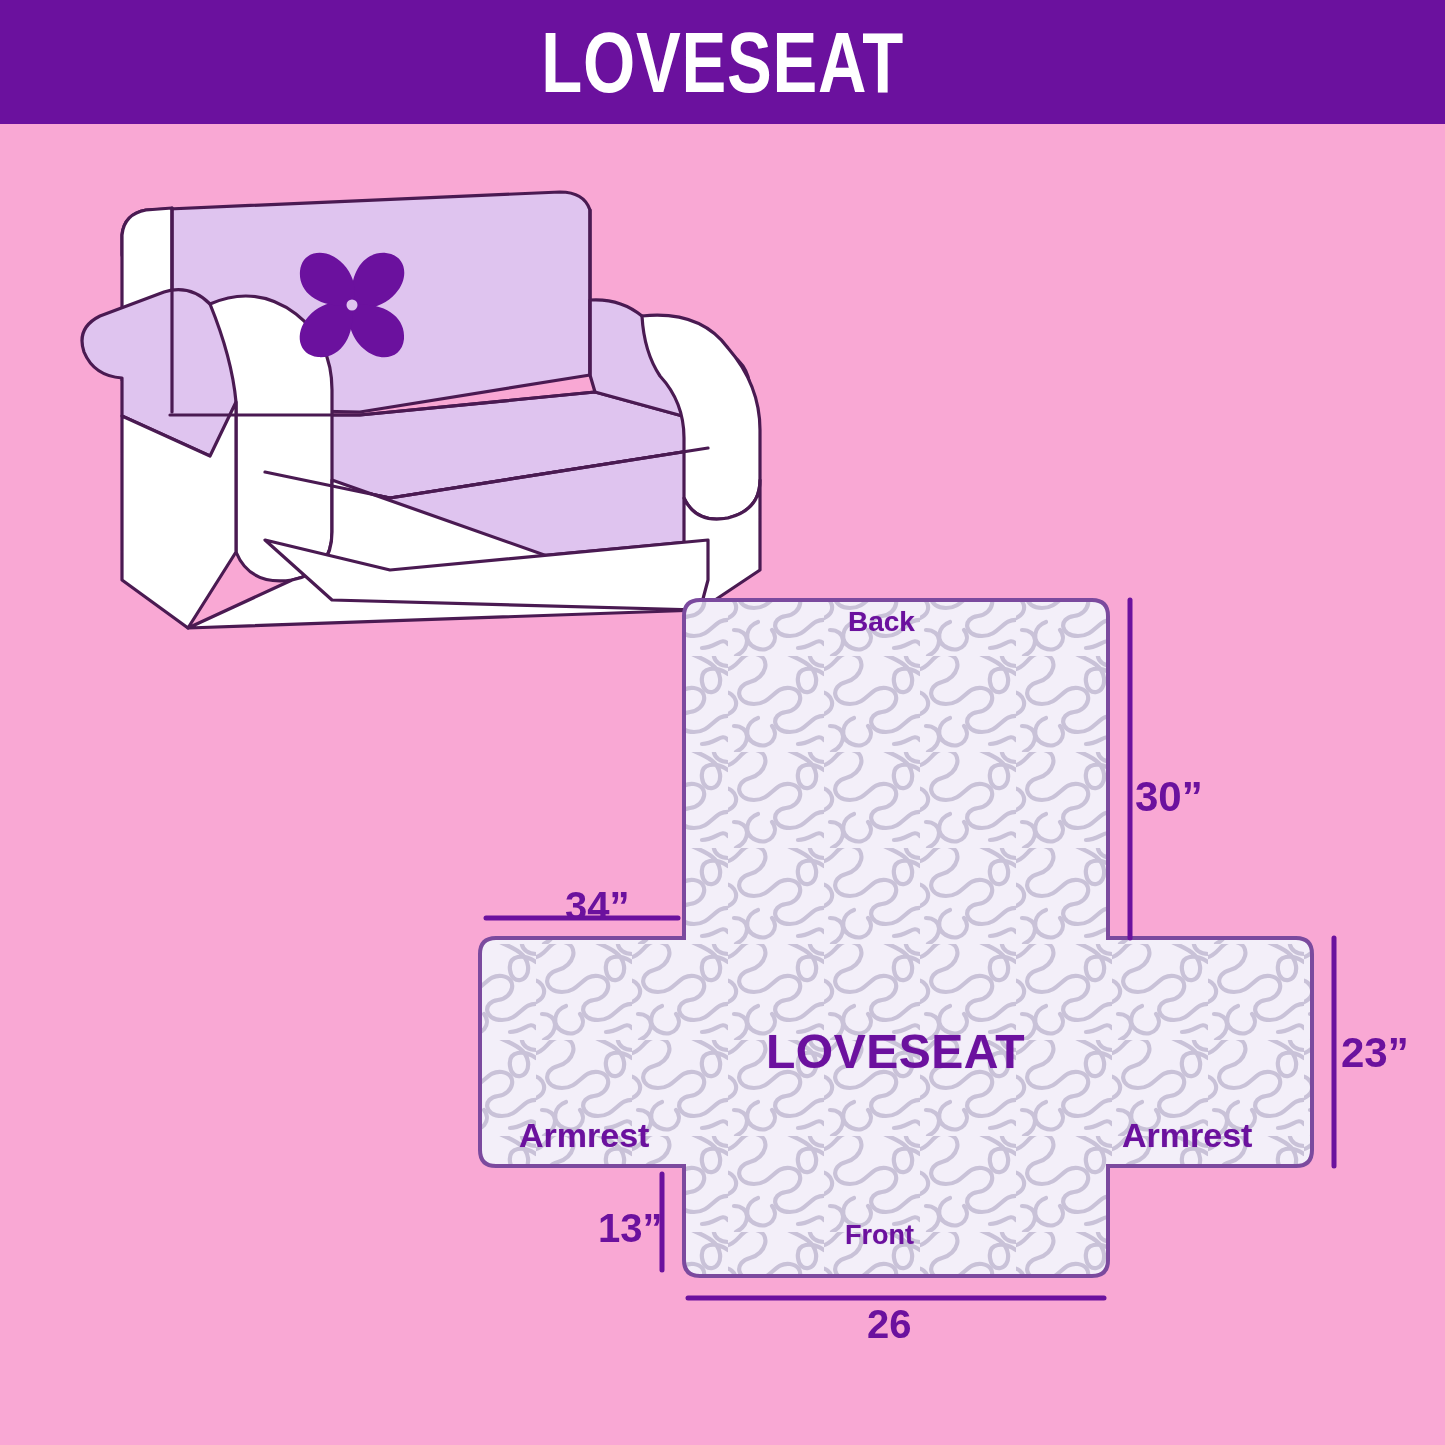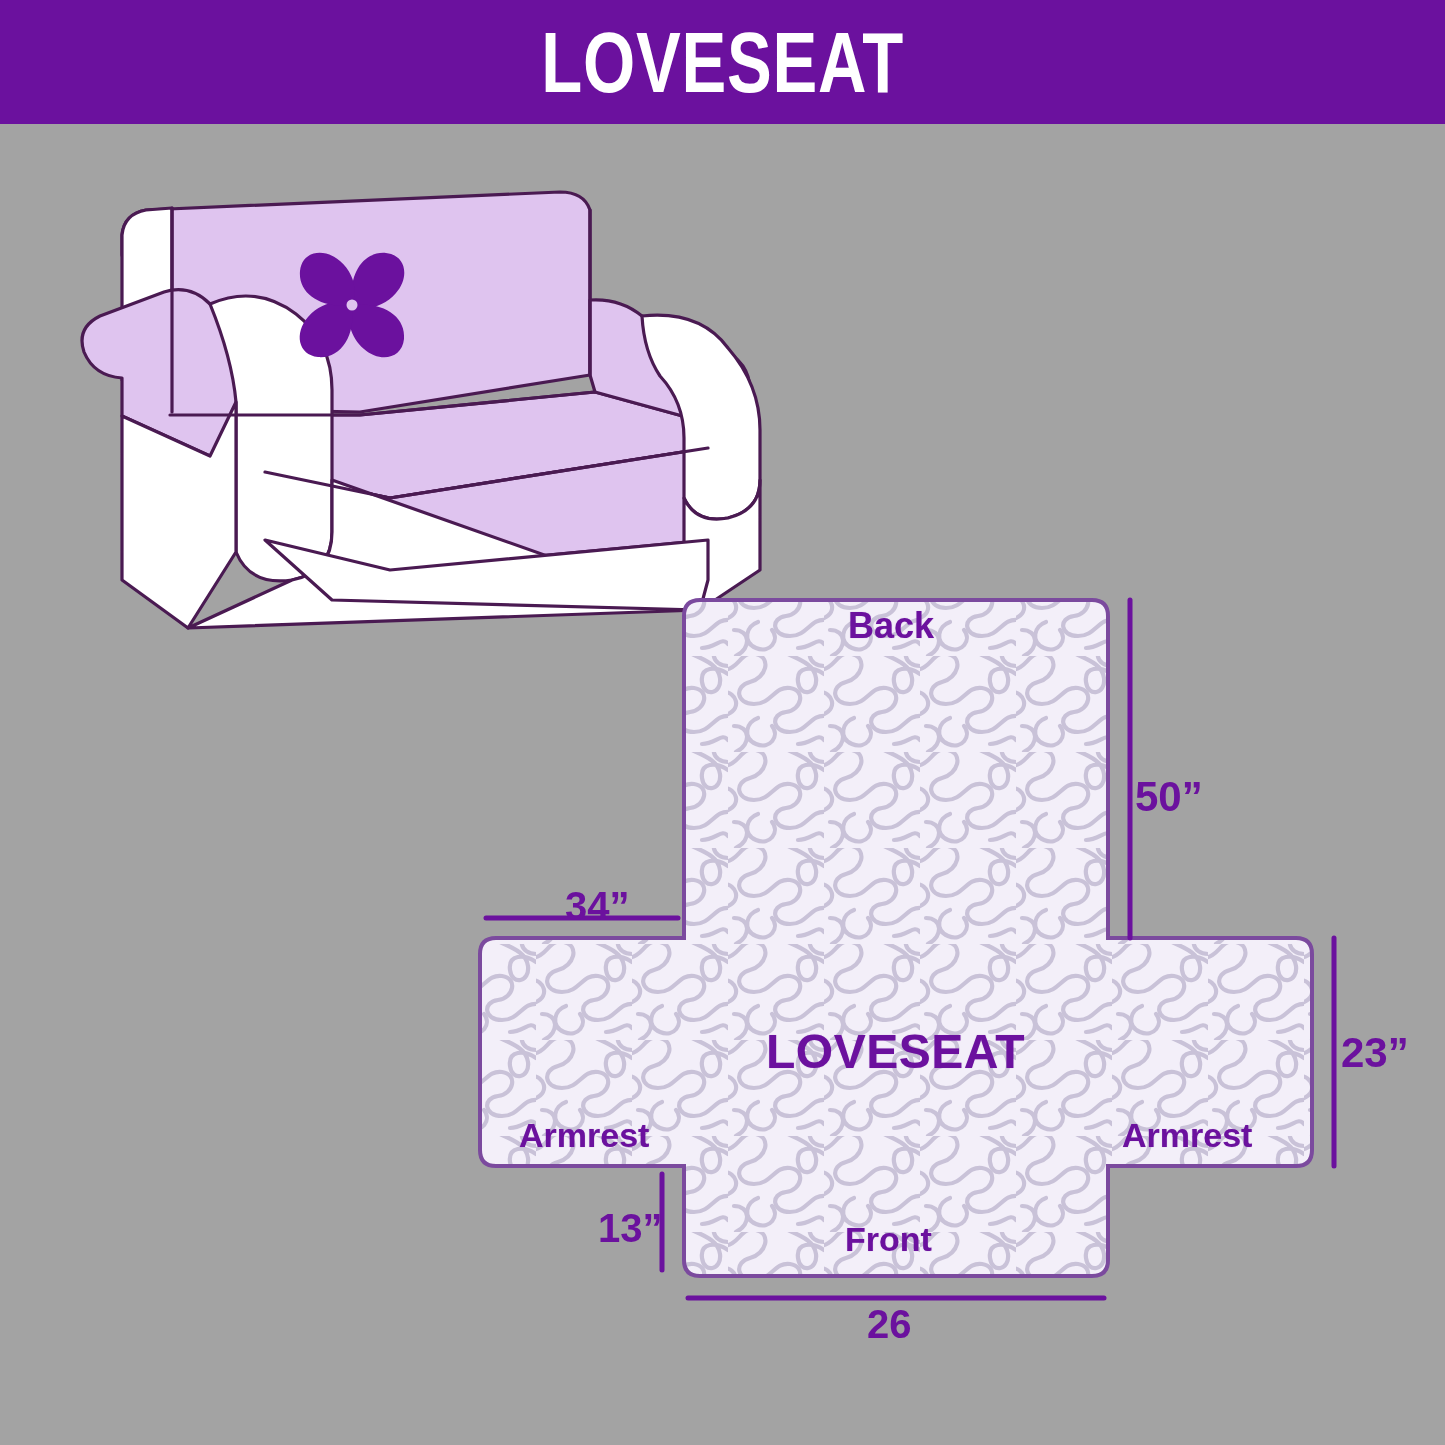--- a/index.html
+++ b/index.html
@@ -1,21 +1,21 @@
 <!DOCTYPE html>
 <html><head>
 <meta charset="utf-8">
 <style>
   html,body{margin:0;padding:0;background:#ffffff;}
   body{
     width:1445px;height:1445px;
     font-family:"Liberation Sans", sans-serif;
     overflow:hidden;position:relative;
   }
-  #stage{position:relative;width:1445px;height:1445px;background:#a3a3a3;}
+  #stage{position:relative;width:1445px;height:1445px;background:#f9a8d4;}
 
   
   .banner{
     position:absolute;left:0;top:0;width:1445px;height:124px;
     background:#6B119E;
     display:flex;align-items:center;justify-content:center;
   }
   .banner-title{
     color:#ffffff;
     font-size:86px;
@@ -39,25 +39,25 @@
   
   .lab{
     position:absolute;
     color:#6B119E;
     font-weight:700;
     font-family:"Liberation Sans", sans-serif;
     white-space:nowrap;
     line-height:1;
     text-shadow:0 0 1px rgba(107,17,158,.35);
   }
-  .lab-back     {left:848px;  top:608px; font-size:36px;}
+  .lab-back     {left:848px;  top:608px; font-size:28px;}
   .lab-loveseat {left:766px;  top:1028px;font-size:48px; letter-spacing:.5px;}
   .lab-arm-l    {left:519px;  top:1118px;font-size:34px;}
   .lab-arm-r    {left:1122px; top:1118px;font-size:34px;}
-  .lab-front    {left:845px;  top:1222px;font-size:34px;}
+  .lab-front    {left:845px;  top:1222px;font-size:27px;}
 
   .dim{
     position:absolute;color:#6B119E;font-weight:700;
     font-family:"Liberation Sans", sans-serif;white-space:nowrap;line-height:1;
   }
   .dim-40 {left:1135px; top:776px;  font-size:42px;}
   .dim-23 {left:1341px; top:1032px; font-size:42px;}
   .dim-24 {left:565px;  top:886px;  font-size:40px;}
   .dim-13 {left:598px;  top:1208px; font-size:40px;}
   .dim-46 {left:867px;  top:1304px; font-size:40px;}
@@ -187,21 +187,21 @@
   <div class="lab lab-back">Back</div>
 
   <div class="lab lab-loveseat">LOVESEAT</div>
 
   <div class="lab lab-arm-l">Armrest</div>
 
   <div class="lab lab-arm-r">Armrest</div>
 
   <div class="lab lab-front">Front</div>
 
-  <div class="dim dim-40">50”</div>
+  <div class="dim dim-40">30”</div>
 
   <div class="dim dim-23">23”</div>
 
   <div class="dim dim-24">34”</div>
 
   <div class="dim dim-13">13”</div>
 
   <div class="dim dim-46">26</div>
 
 </div>

